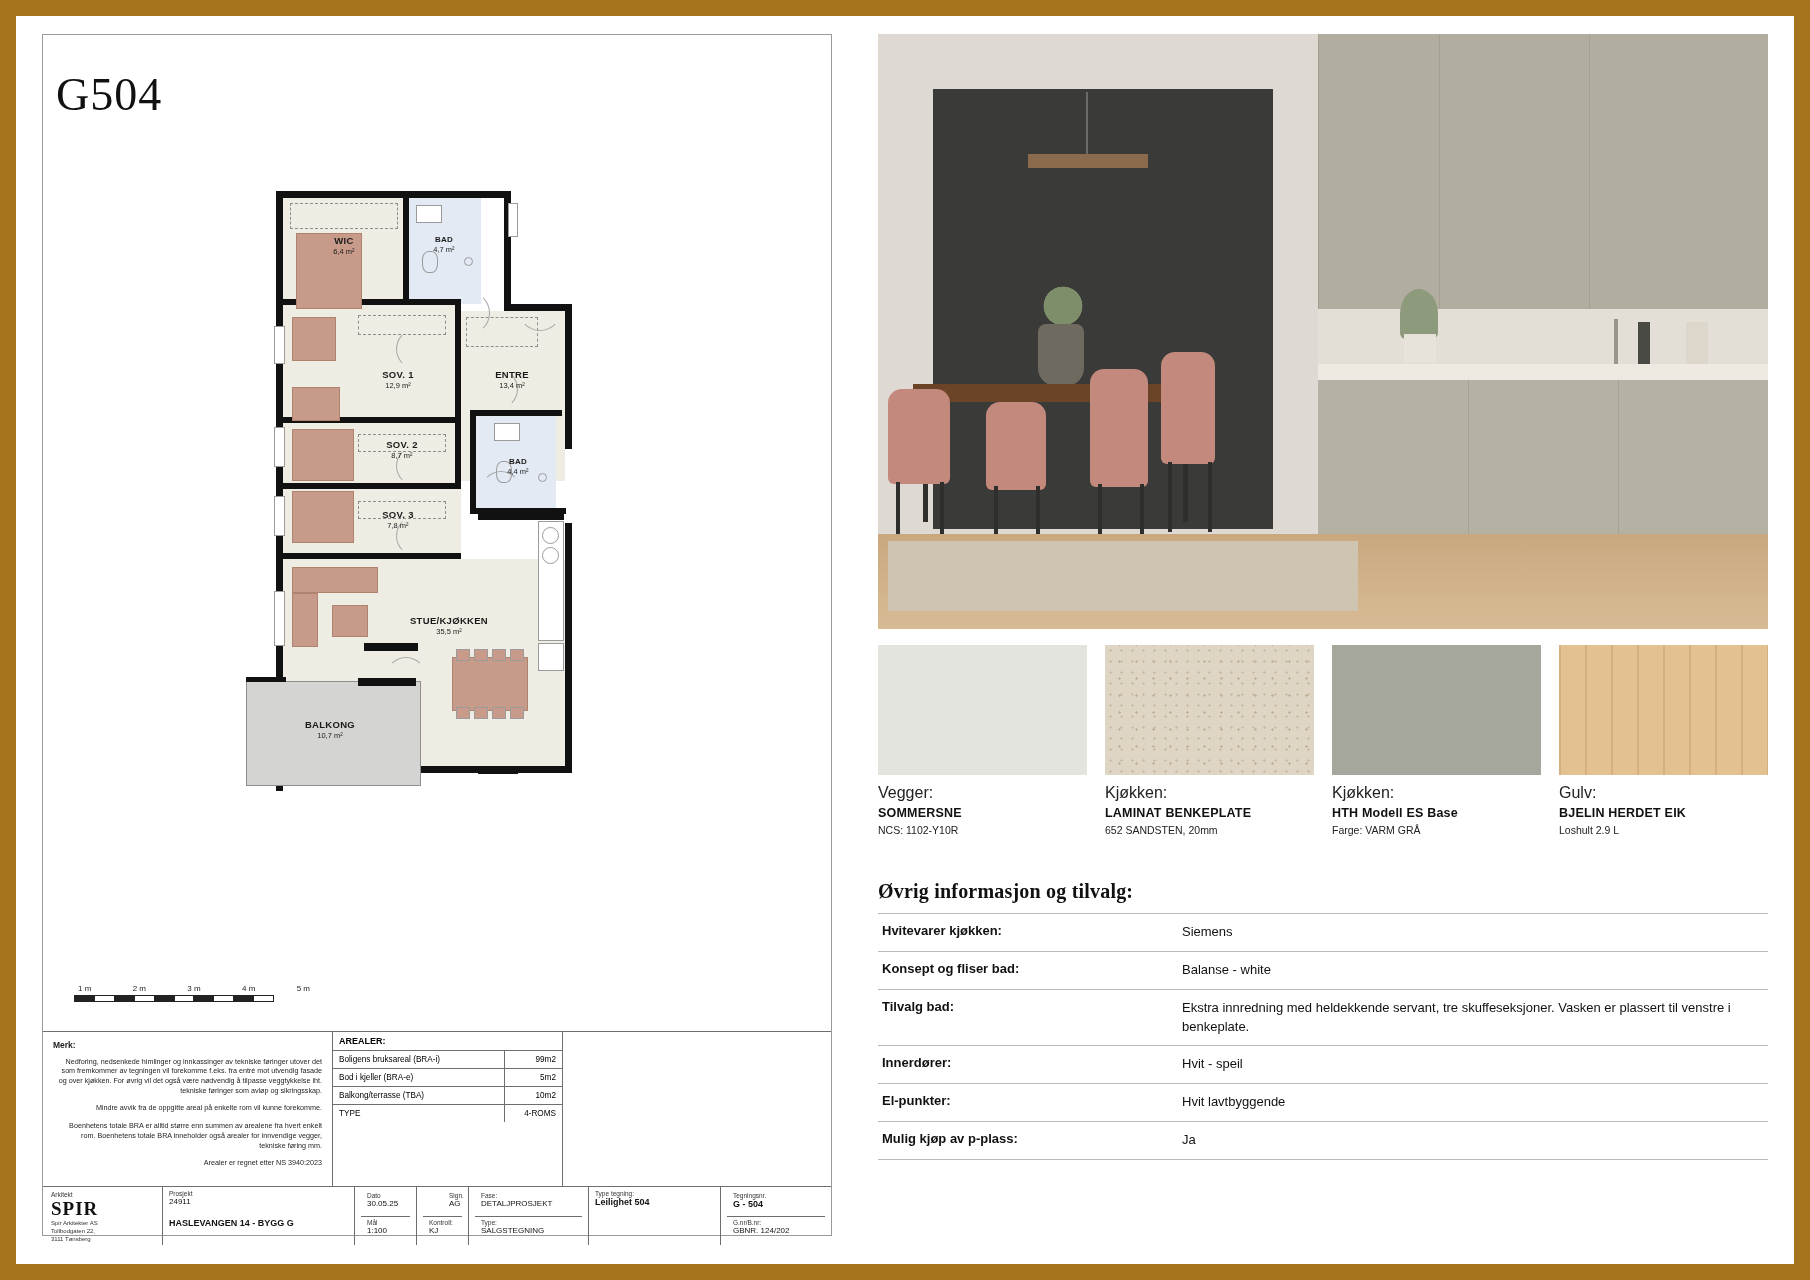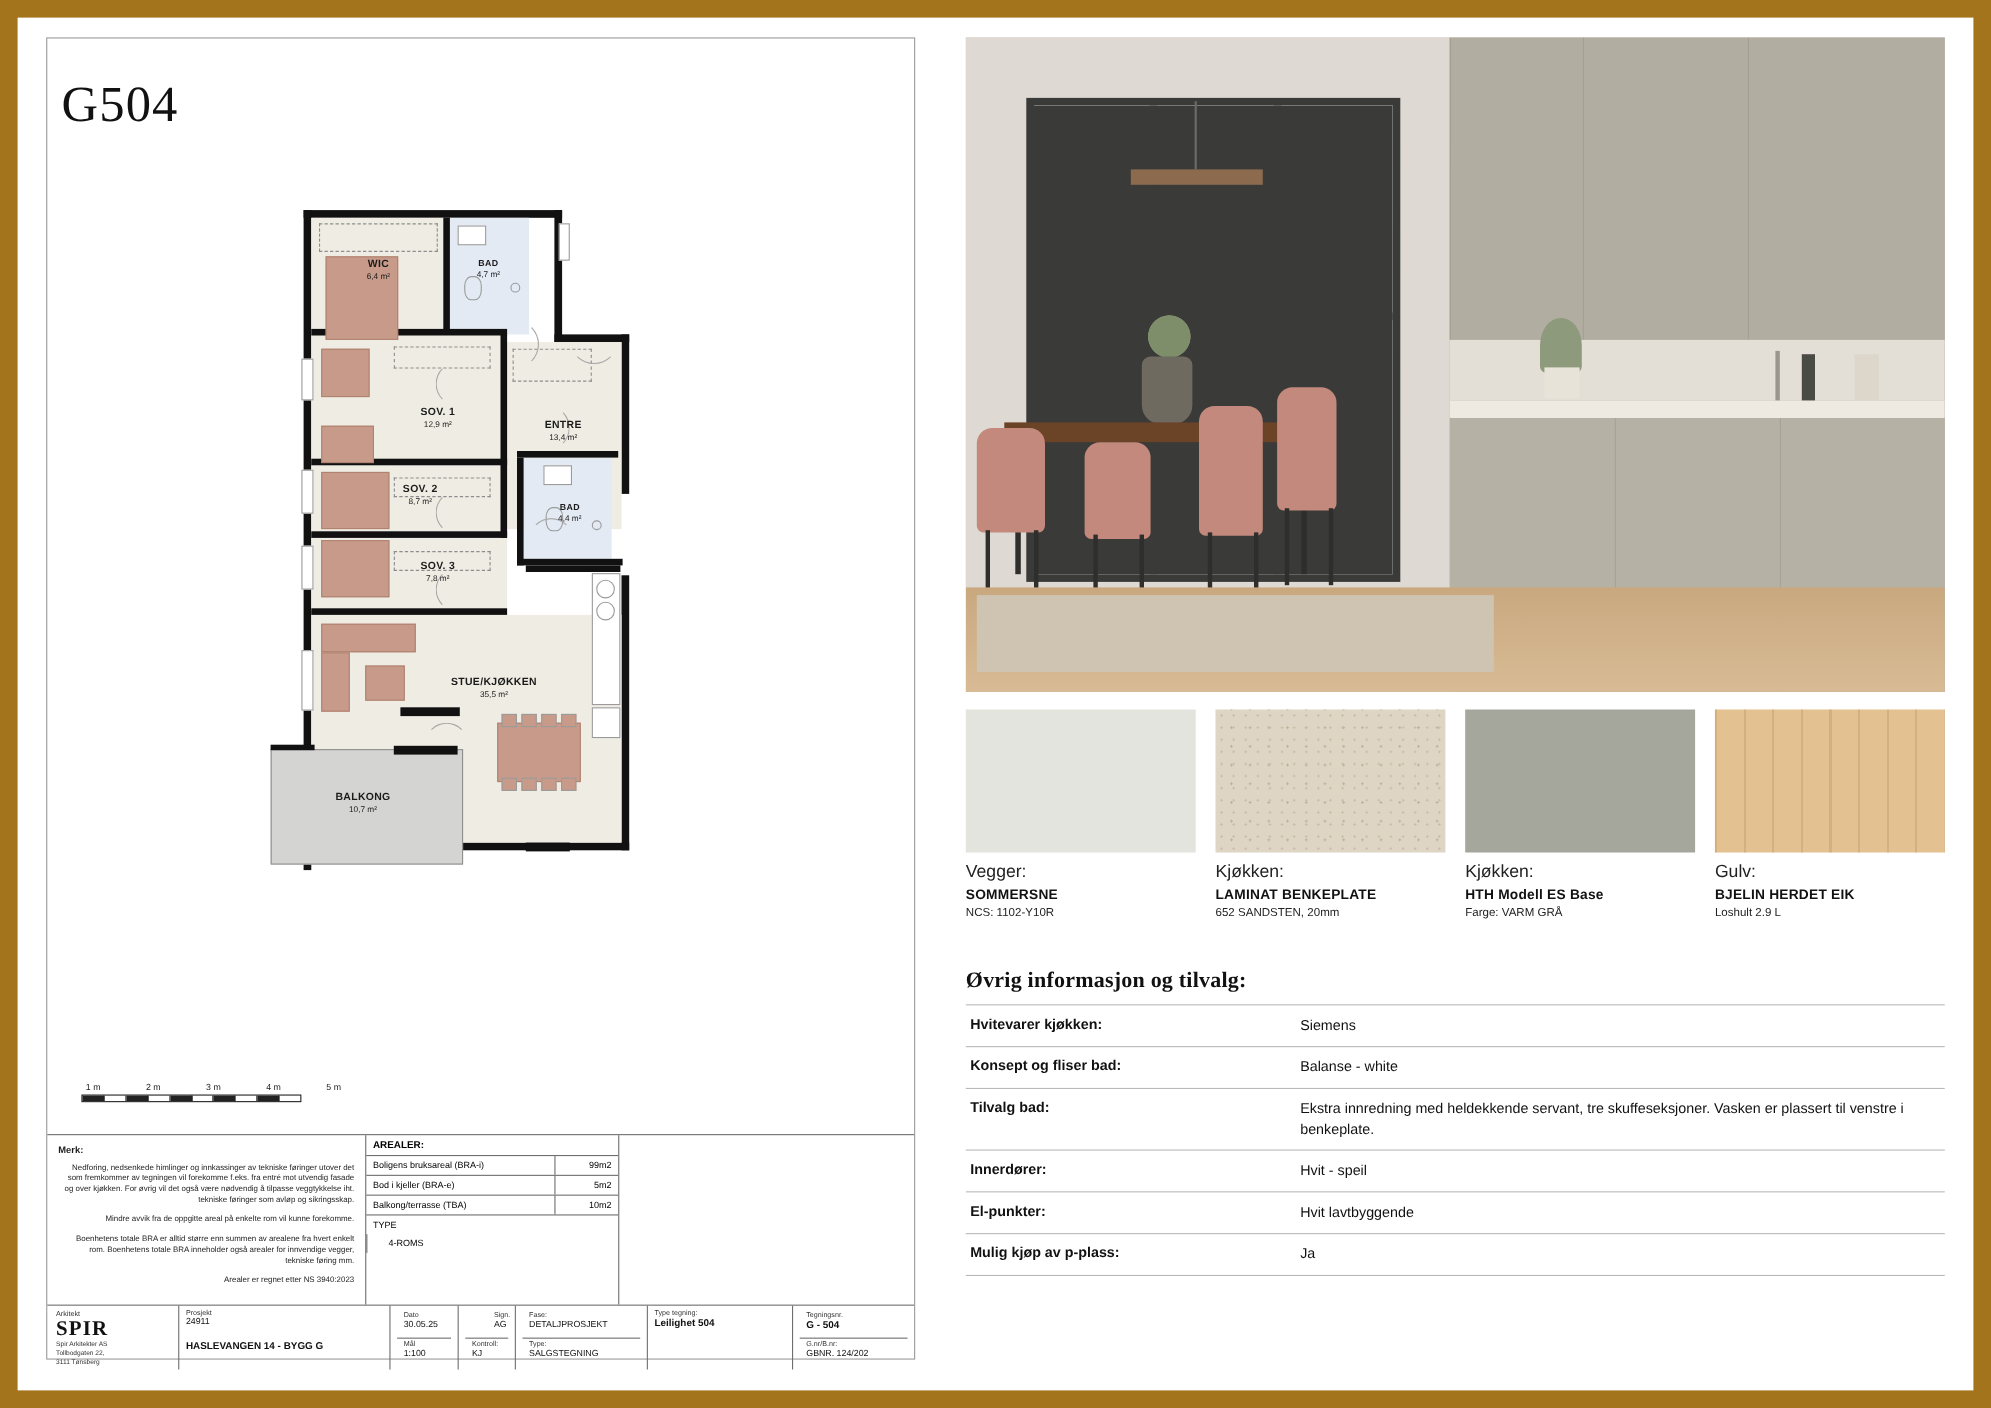--- a/index.html
+++ b/index.html
@@ -107,21 +107,21 @@
     padding:8px 10px 10px 10px;
     border-right:1px solid #6e6e6e;
     line-height:1.35;
     color:#1d1d1d;
   }
   .merk .mtitle { font-weight:700; margin-bottom:5px; font-size:8.5px;}
   .merk p { margin:0 0 8px 0; font-size:7.2px;text-align:right; }
   .areal { width:230px; border-right:1px solid #6e6e6e; }
   .areal .ahead { font-weight:700; padding:4px 6px; border-bottom:1px solid #6e6e6e; font-size:9px;}
   .arow { display:flex; border-bottom:1px solid #6e6e6e; }
-  .arow:last-child { border-bottom:0;flex-direction:column; }
+  .arow:last-child { border-bottom:0; }
   .arow .k { flex:1; padding:4px 6px; font-size:8.2px; }
   .arow .v { width:58px; padding:4px 6px; text-align:right; border-left:1px solid #6e6e6e; font-size:8.2px;}
   .blankcol { flex:1; }
 
   .tbl-lower { display:flex; height:58px; }
   .cell { border-right:1px solid #6e6e6e; padding:3px 6px; position:relative; }
   .cell:last-child { border-right:0; }
   .cap { font-size:6.5px; color:#333; }
   .val { font-size:9px; font-weight:700; color:#111; }
   .val.sm { font-size:8px; font-weight:400;}
@@ -310,24 +310,24 @@
 
       <div class="lbl" style="left:52px; top:44px; width:92px;">
         <span>WIC</span><small>6,4 m²</small>
       </div>
       <div class="lbl" style="left:162px; top:44px; width:72px; font-size:8px;">
         <span>BAD</span><small>4,7 m²</small>
       </div>
       <div class="lbl" style="left:106px; top:178px; width:92px;">
         <span>SOV. 1</span><small>12,9 m²</small>
       </div>
-      <div class="lbl" style="left:220px; top:190px; width:92px;">
+      <div class="lbl" style="left:220px; top:178px; width:92px;">
         <span>ENTRE</span><small>13,4 m²</small>
       </div>
-      <div class="lbl" style="left:90px; top:248px; width:92px;">
+      <div class="lbl" style="left:110px; top:248px; width:92px;">
         <span>SOV. 2</span><small>8,7 m²</small>
       </div>
       <div class="lbl" style="left:236px; top:266px; width:72px; font-size:8px;">
         <span>BAD</span><small>4,4 m²</small>
       </div>
       <div class="lbl" style="left:106px; top:318px; width:92px;">
         <span>SOV. 3</span><small>7,8 m²</small>
       </div>
       <div class="lbl" style="left:138px; top:424px; width:130px;">
         <span>STUE/KJØKKEN</span><small>35,5 m²</small>

